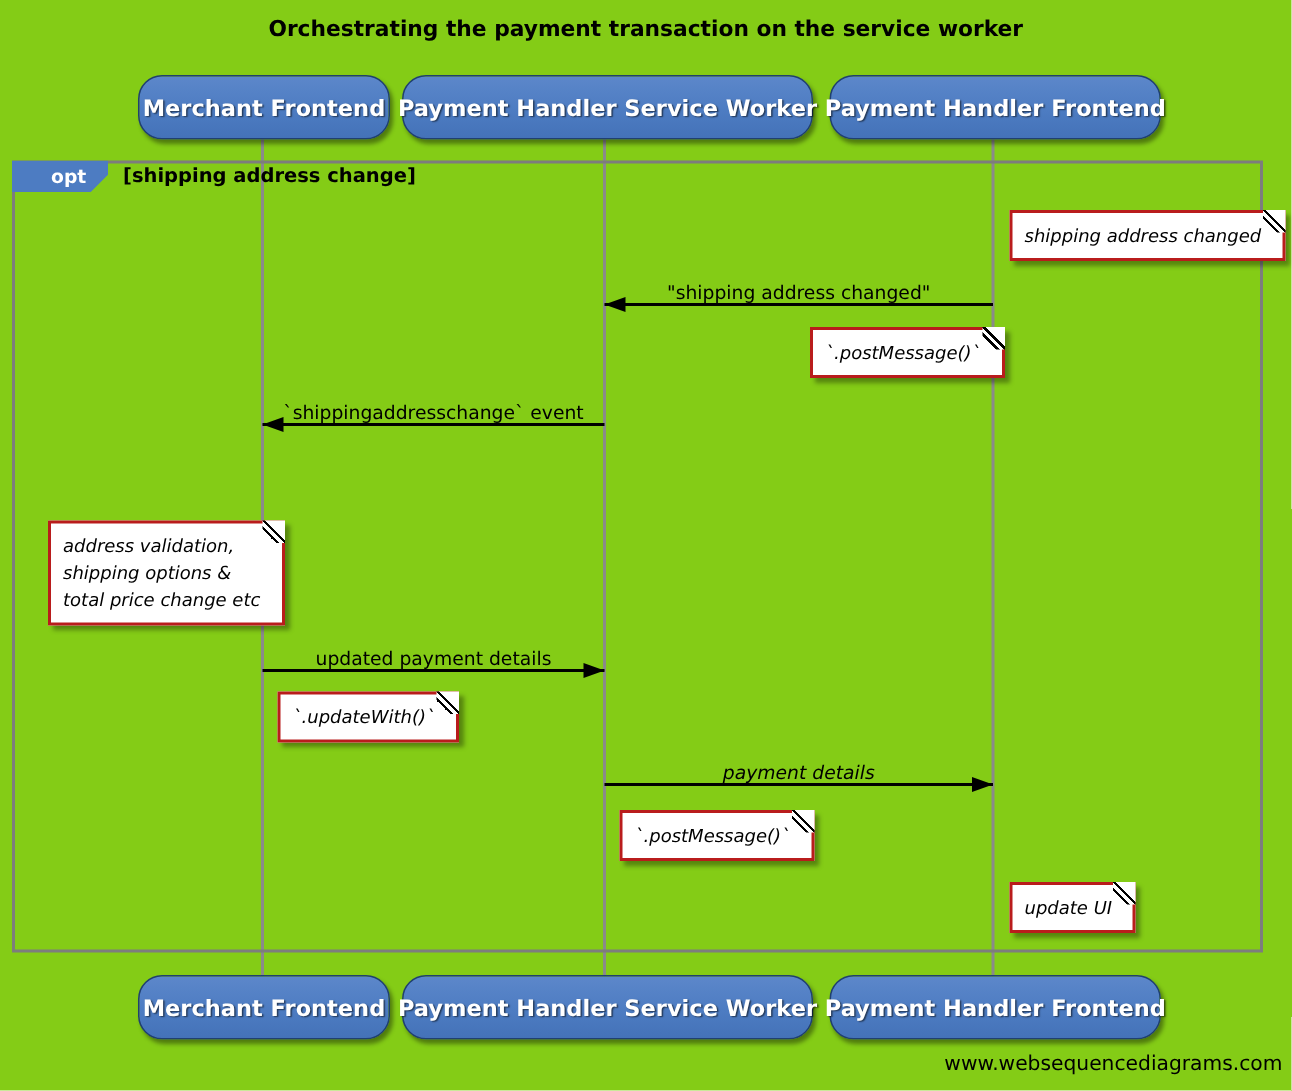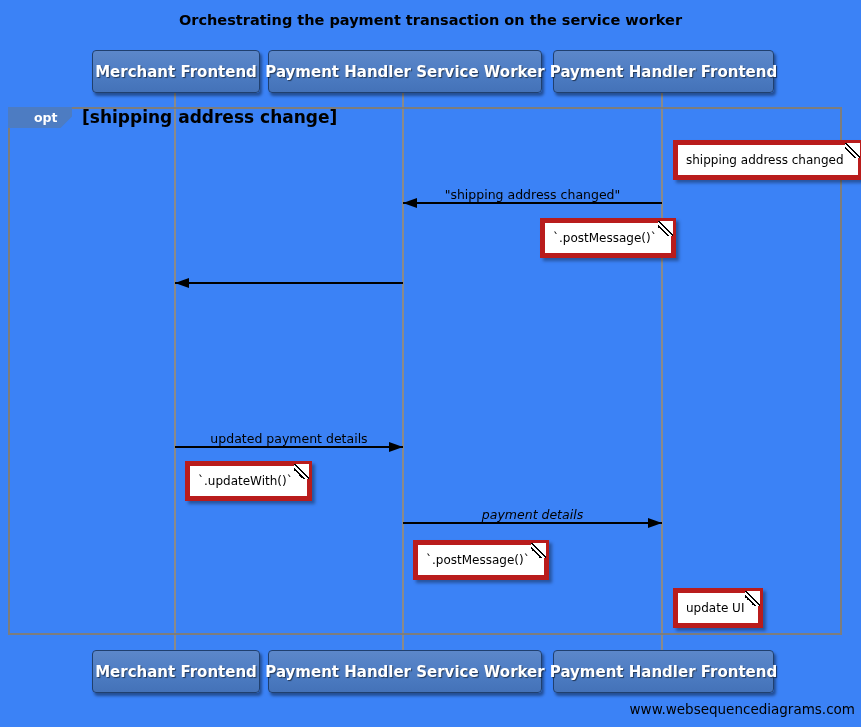--- a/index.html
+++ b/index.html
@@ -1,51 +1,51 @@
 <!DOCTYPE html>
 <html><head>
 <meta charset="utf-8">
 <style>
   html,body{margin:0;padding:0;background:#fff;}
   #canvas{
-    position:relative;width:861px;height:727px;background:#3b82f6;
+    position:relative;width:861px;height:727px;background:#84cc16;
     font-family:"DejaVu Sans","Liberation Sans",sans-serif;color:#000;
     overflow:hidden;
   }
   .title{
     position:absolute;top:12px;left:0;width:861px;text-align:center;
     font-size:14.5px;font-weight:bold;
   }
   .lifeline{position:absolute;top:93px;height:557px;width:2px;background:#8a8a8a;}
   .participant{
-    position:absolute;height:41px;border:1px solid #20406f;border-radius:4px;
+    position:absolute;height:41px;border:1px solid #20406f;border-radius:16px;
     background:linear-gradient(180deg,#5c87ca 0%,#4d7cc2 55%,#4472b8 100%);
     box-shadow:2px 3px 3px rgba(0,0,0,0.40);
     color:#fff;font-weight:bold;font-size:15px;
     display:flex;align-items:center;justify-content:center;
     text-shadow:1px 1px 1px rgba(0,0,0,0.55);white-space:nowrap;
   }
   .row-top{top:50px;} .row-bottom{top:650px;}
   .p1{left:92px;width:166px;} .p2{left:268px;width:272px;} .p3{left:553px;width:219px;}
   .frame{position:absolute;left:8px;top:107px;width:834px;height:528px;border:2px solid #7d7d7d;box-sizing:border-box;}
   .opt-tab{
     position:absolute;left:8px;top:107px;width:64px;height:21px;background:#4d7cc2;
     clip-path:polygon(0 0,100% 0,100% 45%,82% 100%,0 100%);
     color:#fff;font-weight:bold;font-size:12.5px;line-height:21px;padding-left:26px;box-sizing:border-box;
   }
-  .guard{position:absolute;left:82px;top:107px;height:21px;line-height:21px;font-weight:bold;font-size:17px;}
+  .guard{position:absolute;left:82px;top:107px;height:21px;line-height:21px;font-weight:bold;font-size:13px;}
   .msg-label{position:absolute;text-align:center;font-size:12.5px;white-space:nowrap;}
   .msg-line{position:absolute;height:2px;background:#000;}
   .head{position:absolute;width:0;height:0;border-top:5px solid transparent;border-bottom:5px solid transparent;}
   .head-left{border-right:14px solid #000;}
   .head-right{border-left:14px solid #000;}
   .note{
-    position:absolute;background:#fff;border:5px solid #b91c1c;
+    position:absolute;background:#fff;border:2px solid #b91c1c;
     box-shadow:3px 3px 3px rgba(0,0,0,0.35);
-    font-size:12px;line-height:1.5;padding:6px 14px 6px 8px;white-space:nowrap;
+    font-size:12px;line-height:1.5;padding:6px 14px 6px 8px;white-space:nowrap;font-style:italic;
   }
   .note::after{
     content:"";position:absolute;top:-2px;right:-2px;width:15px;height:15px;
     background:linear-gradient(to bottom left,
       #ffffff 0 44%, #000 44% 52%, #ffffff 52% 62%, #000 62% 70%, #ffffff 70% 100%);
   }
   .note .line{display:block;}
   .watermark{position:absolute;right:6px;top:701px;font-size:13.5px;}
 </style>
 </head>
@@ -68,24 +68,30 @@
   <div class="guard">[shipping address change]</div>
 
   <div class="note" style="left:673px;top:140px;">shipping address changed</div>
 
   <div class="msg-label" style="left:403px;top:187px;width:259px;">"shipping address changed"</div>
   <div class="msg-line" style="left:403px;top:202px;width:259px;"></div>
   <div class="head head-left" style="left:403px;top:198px;"></div>
 
   <div class="note" style="left:540px;top:218px;">`.postMessage()`</div>
 
+  <div class="msg-label" style="left:175px;top:267px;width:228px;">`shippingaddresschange` event</div>
   <div class="msg-line" style="left:175px;top:282px;width:228px;"></div>
   <div class="head head-left" style="left:175px;top:278px;"></div>
 
 
+  <div class="note" style="left:32px;top:347px;">
+    <span class="line">address validation,</span>
+    <span class="line">shipping options &amp;</span>
+    <span class="line">total price change etc</span>
+  </div>
 
   <div class="msg-label" style="left:175px;top:431px;width:228px;">updated payment details</div>
   <div class="msg-line" style="left:175px;top:446px;width:228px;"></div>
   <div class="head head-right" style="left:389px;top:442px;"></div>
 
   <div class="note" style="left:185px;top:461px;">`.updateWith()`</div>
 
   <div class="msg-label" style="left:403px;top:507px;width:259px;font-style:italic;">payment details</div>
   <div class="msg-line" style="left:403px;top:522px;width:259px;"></div>
   <div class="head head-right" style="left:648px;top:518px;"></div>

